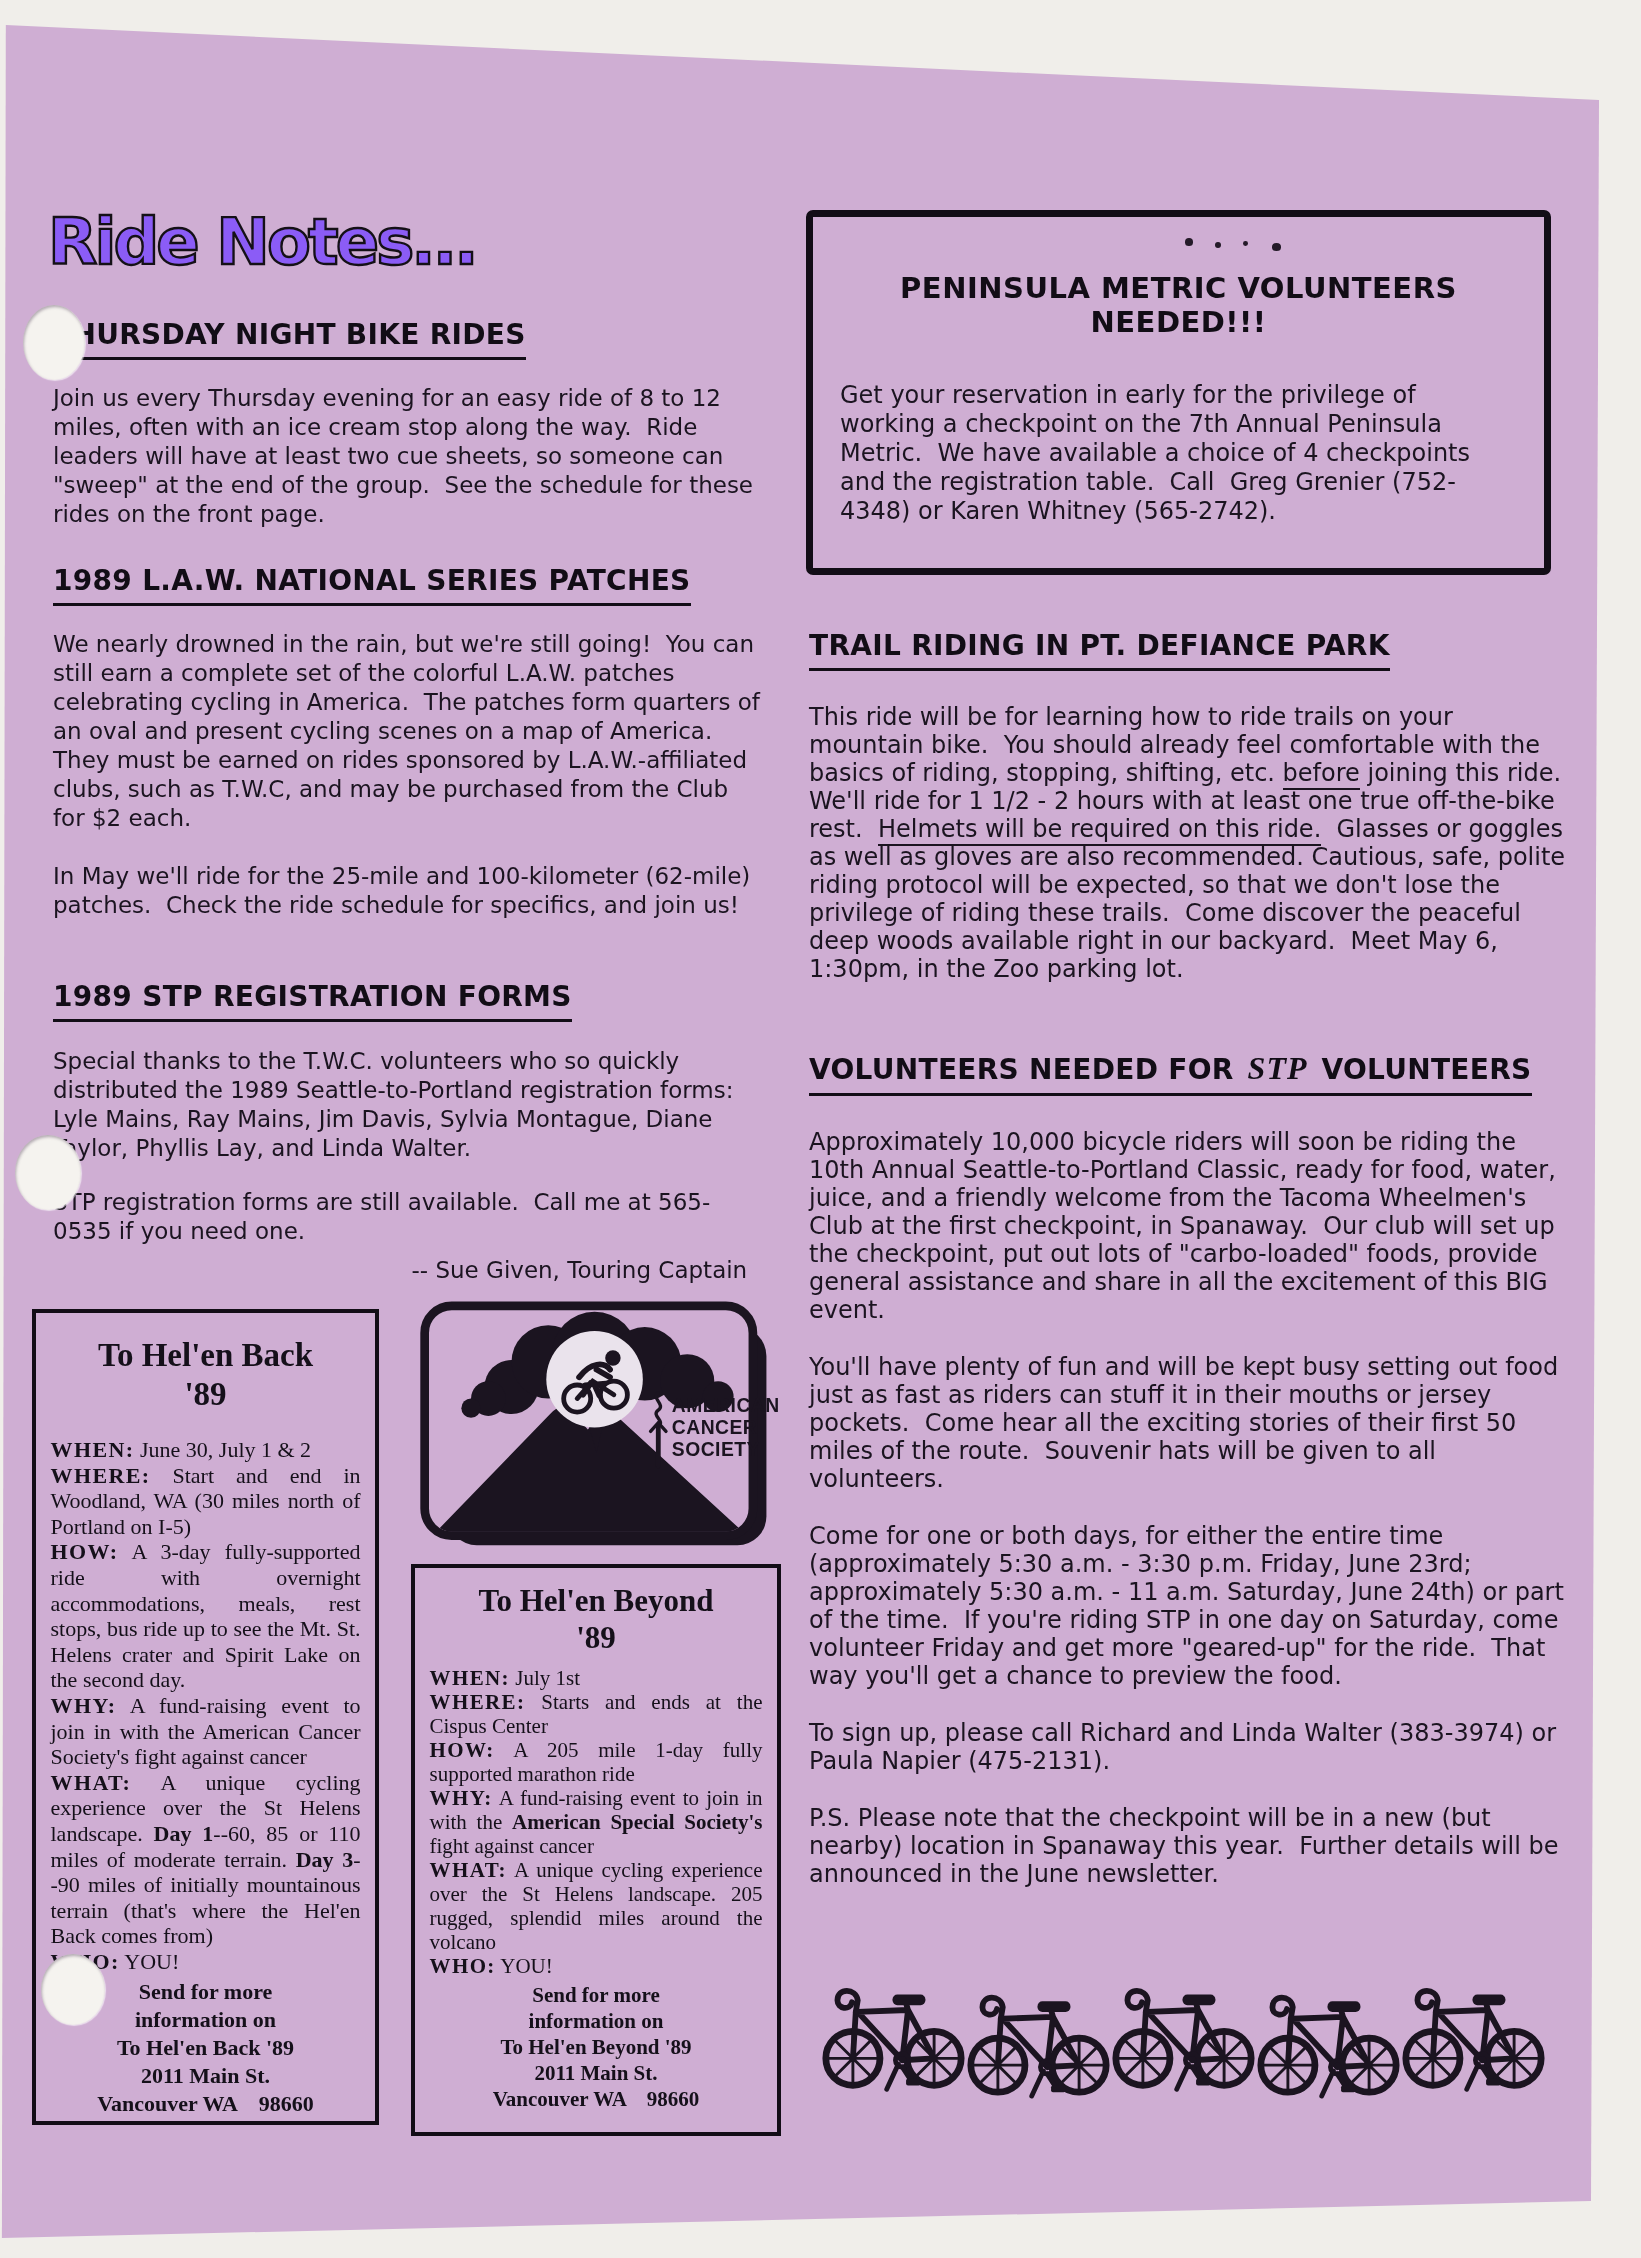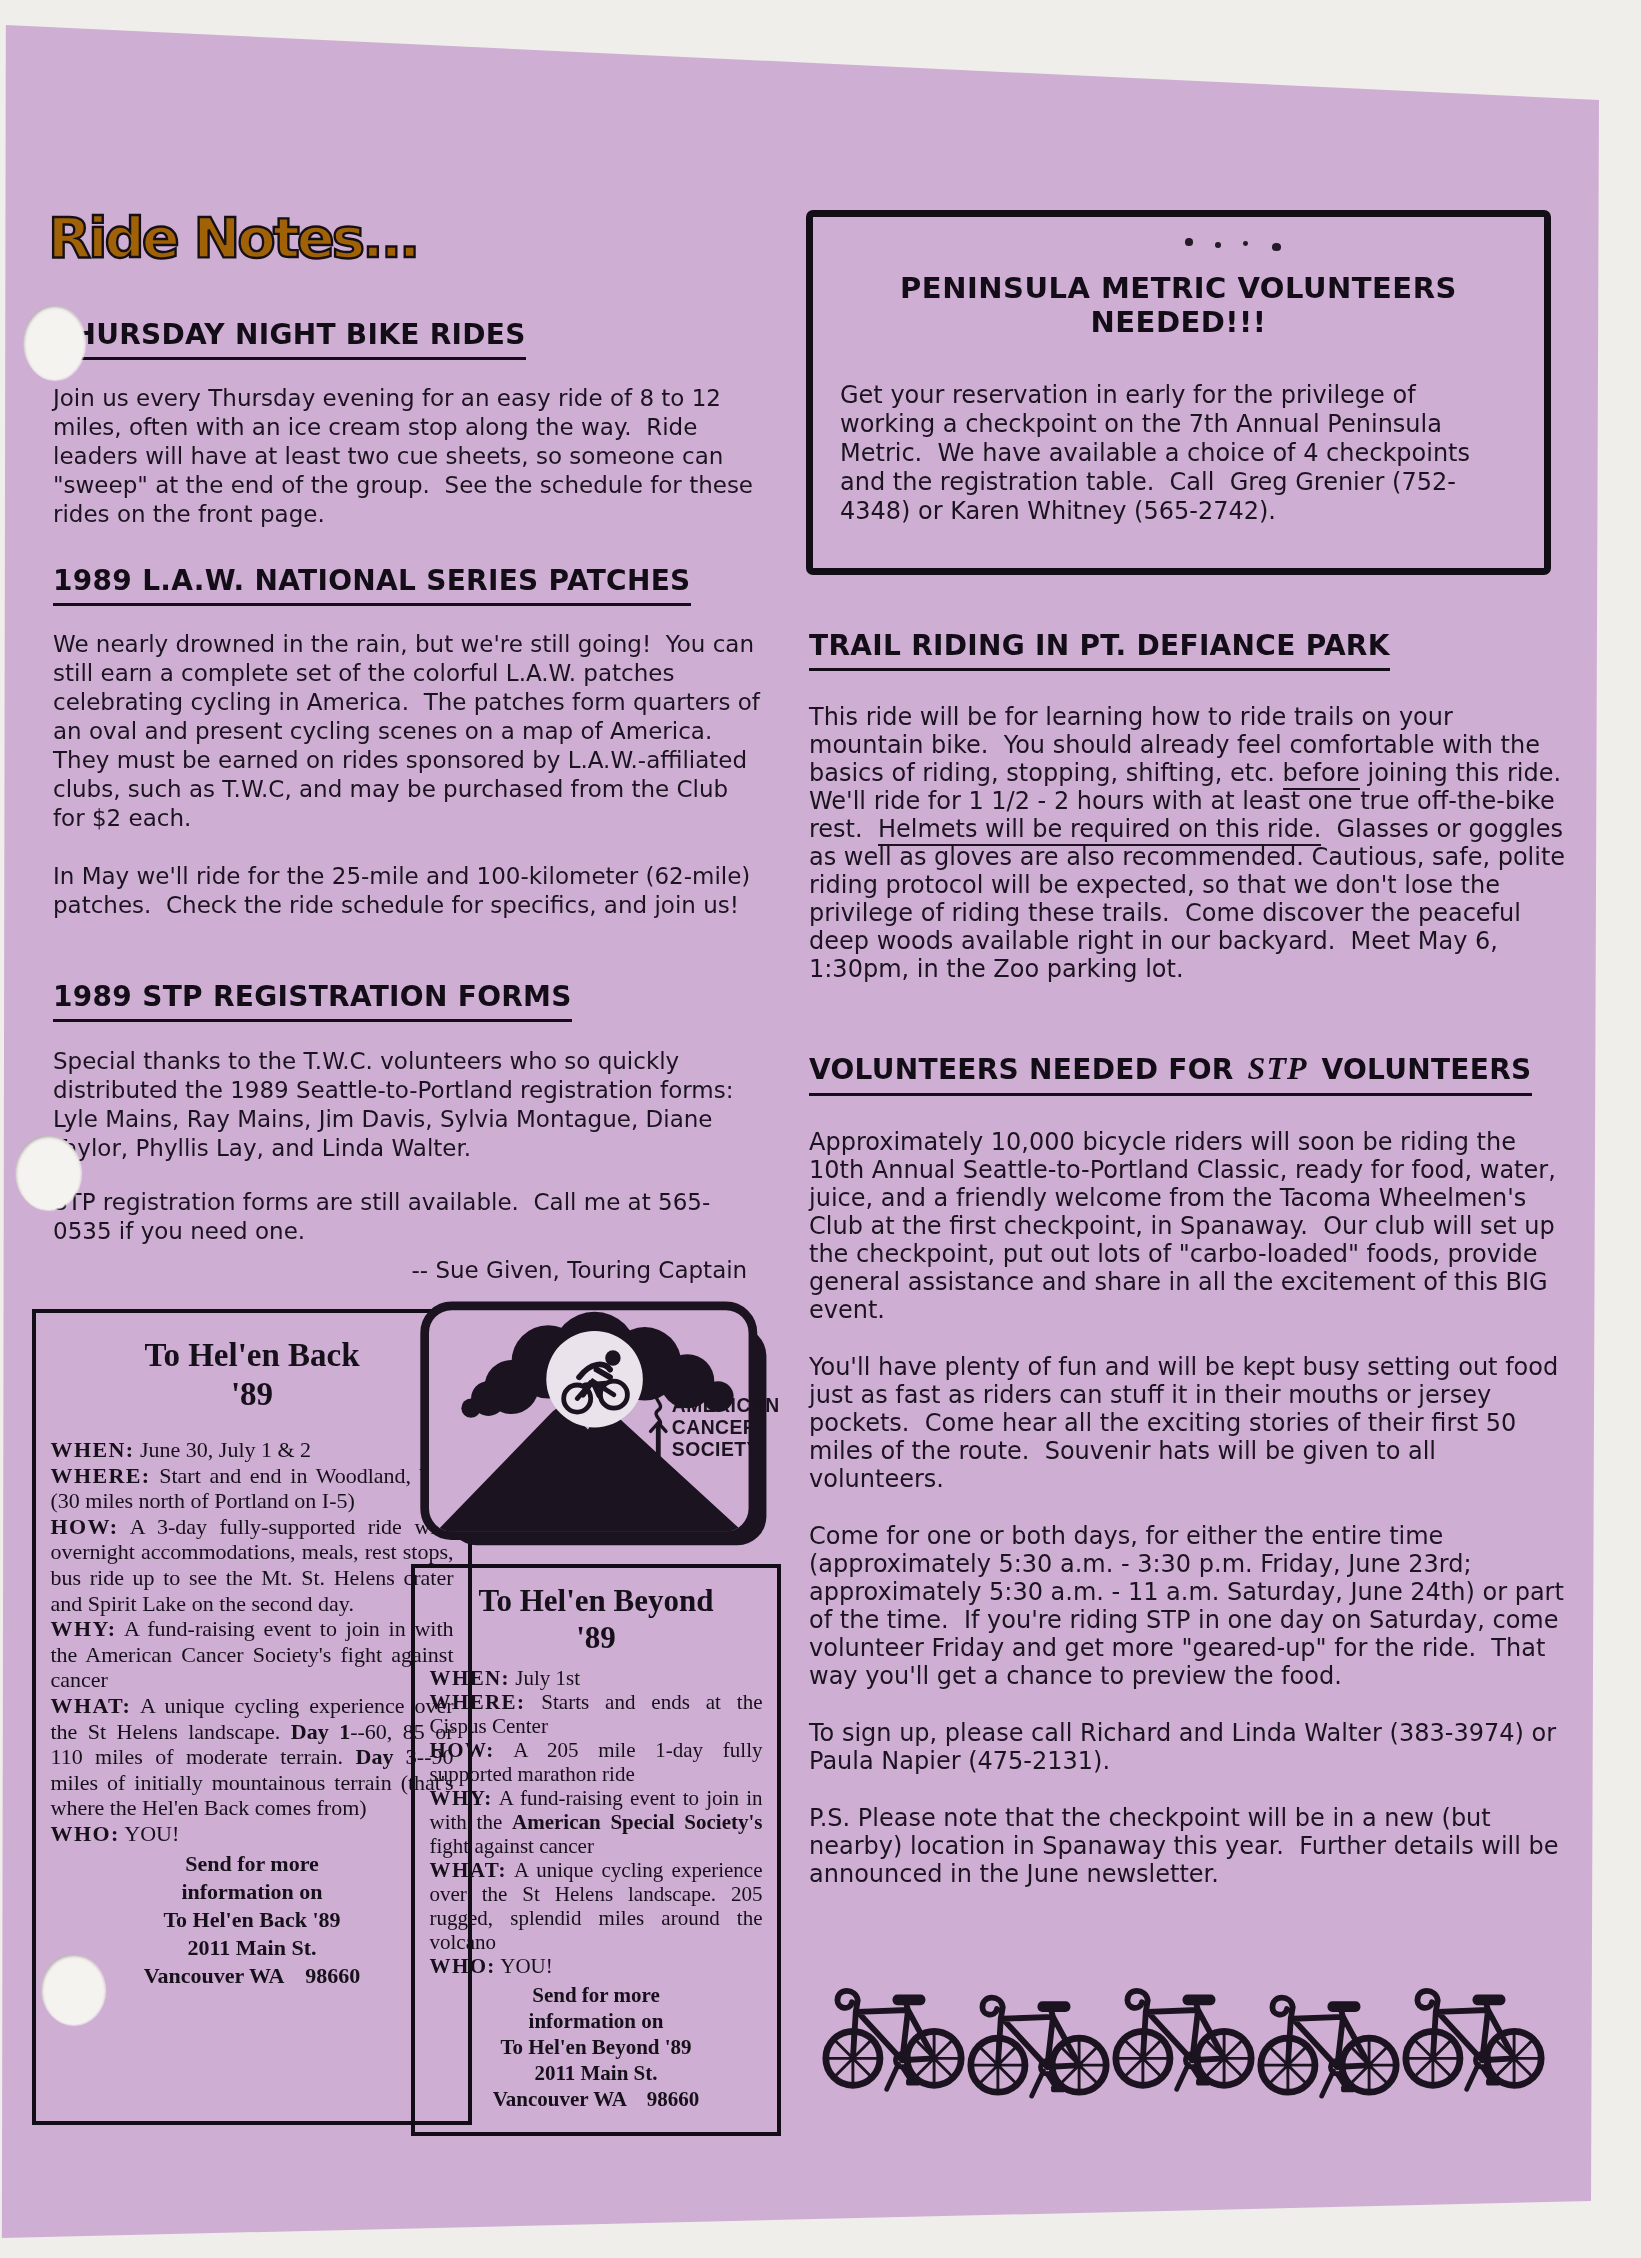--- a/index.html
+++ b/index.html
@@ -6,21 +6,21 @@
     --paper:#cfaed3; --ink:#1b1420; --white:#f0eeea; --hole:#f5f3ef;
   }
   html,body{margin:0;padding:0;}
   body{background:#dddbd7;}
   .page{position:relative;width:1641px;height:2258px;background:var(--white);overflow:hidden;
         font-family:"DejaVu Sans",sans-serif;color:var(--ink);}
   .paper{position:absolute;left:0;top:0;width:1641px;height:2258px;background:var(--paper);
          clip-path:polygon(5.8px 25px,1599px 100px,1591px 2201px,1.9px 2238px);}
   .abs{position:absolute;}
   
-  .masthead{font-weight:bold;font-size:56px;letter-spacing:-2.9px;color:#a16207;
+  .masthead{font-weight:bold;font-size:64px;letter-spacing:-2.9px;color:#8b5cf6;
             -webkit-text-stroke:2.4px #141016;}
   
   .h{font-weight:bold;font-size:28px;line-height:1.15;letter-spacing:0.3px;color:#120d16;
      border-bottom:3.9px solid #120d16;padding-bottom:5.8px;display:inline-block;white-space:nowrap;}
   .stp-it{font-family:"Liberation Serif",serif;font-style:italic;font-weight:bold;font-size:32px;letter-spacing:1px;padding:0 3.9px;text-align:center;}
   
   p.body{margin:0;white-space:pre-wrap;}
   .lcol{font-size:23px;line-height:29px;}
   .rcol{font-size:24px;line-height:28px;}
   .flow > p + p{margin-top:29px;}
@@ -67,21 +67,21 @@
     <p class="body lcol">In May we'll ride for the 25-mile and 100-kilometer (62-mile) patches.  Check the ride schedule for specifics, and join us!</p>
   </div>
 
   <div class="abs h" style="left:53px;top:981px;">1989 STP REGISTRATION FORMS</div>
   <div class="abs" style="left:53px;top:1047px;width:700px;">
     <p class="body lcol">Special thanks to the T.W.C. volunteers who so quickly distributed the 1989 Seattle-to-Portland registration forms:  Lyle Mains, Ray Mains, Jim Davis, Sylvia Montague, Diane Taylor, Phyllis Lay, and Linda Walter.</p>
     <p class="body lcol" style="margin-top:25px;">STP registration forms are still available.  Call me at 565-0535 if you need one.</p>
     <p class="body lcol signoff" style="margin-top:9.7px;">-- Sue Given, Touring Captain</p>
   </div>
 
-  <div class="abs infobox" style="left:32px;top:1309px;width:440px;height:816px;">
+  <div class="abs infobox" style="left:32px;top:1309px;width:347px;height:816px;">
     <div class="boxtitle">
       <div>To Hel'en Back</div>
       <div>'89</div>
     </div>
     <div>
         <p class="entry"><span class="b lbl">WHEN:</span><span>  June 30, July 1 &amp; 2</span></p>
         <p class="entry"><span class="b lbl">WHERE:</span><span>  Start and end in Woodland, WA (30 miles north of Portland on I-5)</span></p>
         <p class="entry"><span class="b lbl">HOW:</span><span>  A 3-day fully-supported ride with overnight accommodations, meals, rest stops, bus ride up to see the Mt. St. Helens crater and Spirit Lake on the second day.</span></p>
         <p class="entry"><span class="b lbl">WHY:</span><span>  A fund-raising event to join in with the American Cancer Society's fight against cancer</span></p>
         <p class="entry"><span class="b lbl">WHAT:</span><span>  A unique cycling experience over the St Helens landscape.  </span><span class="b">Day 1</span><span>--60, 85 or 110 miles of moderate terrain. </span><span class="b">Day 3</span><span>--90 miles of initially mountainous terrain (that's where the Hel'en Back comes from)</span></p>

